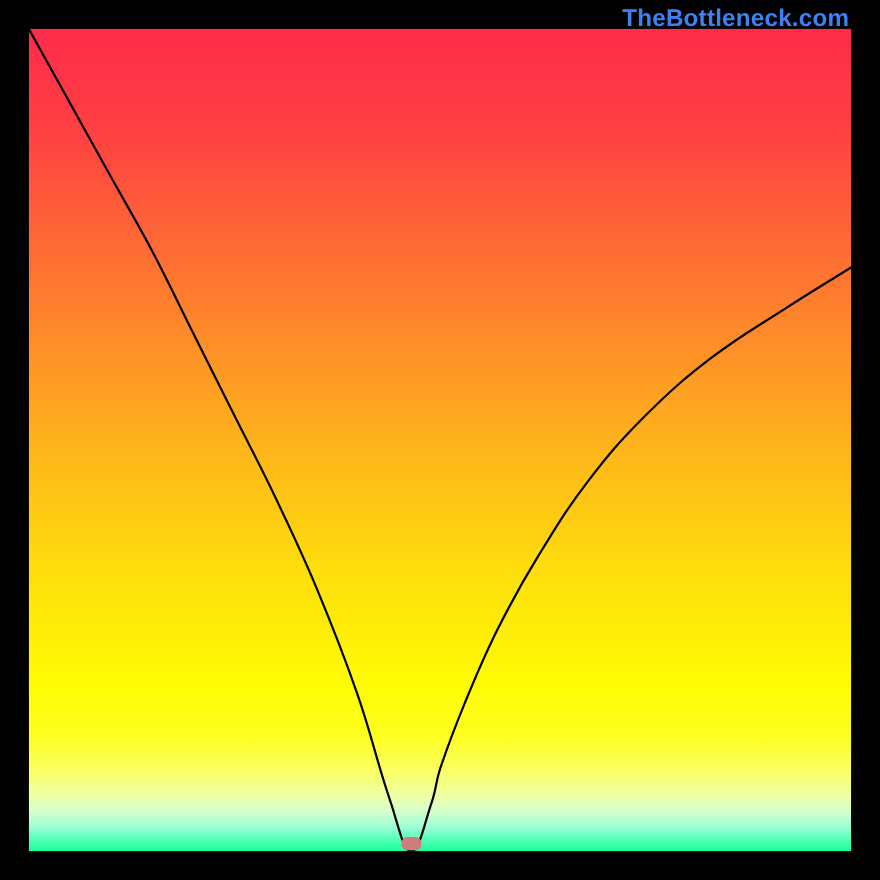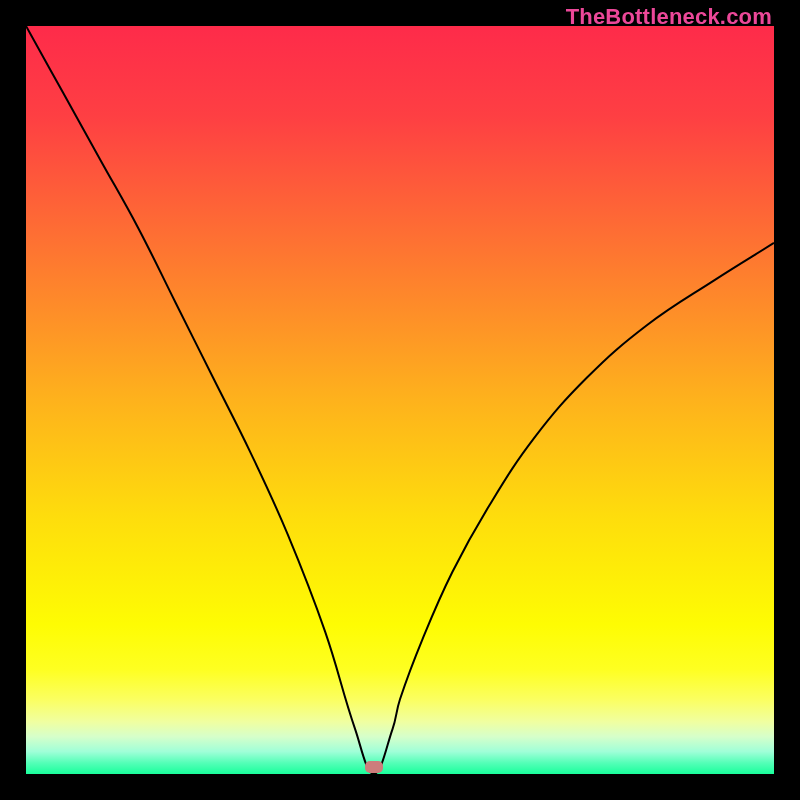--- a/index.html
+++ b/index.html
@@ -39,21 +39,21 @@
     height: 12px;
     border-radius: 5px;
     transform: translate(-50%, -50%);
   }
   .watermark {
     position: absolute;
     top: 4px;
     right: 28px;
     font-size: 22px;
     font-weight: 600;
-    color: #ec4899;
+    color: #3b82f6;
     letter-spacing: 0.2px;
   }
 </style>
 </head>
 <body>
 
 <div class="frame">
 
   <div class="watermark">TheBottleneck.com</div>
 

